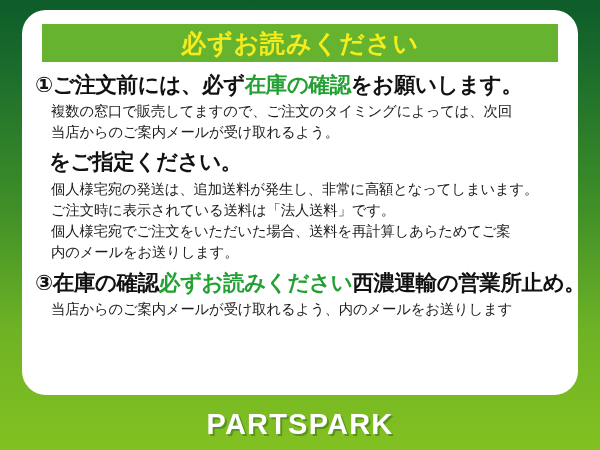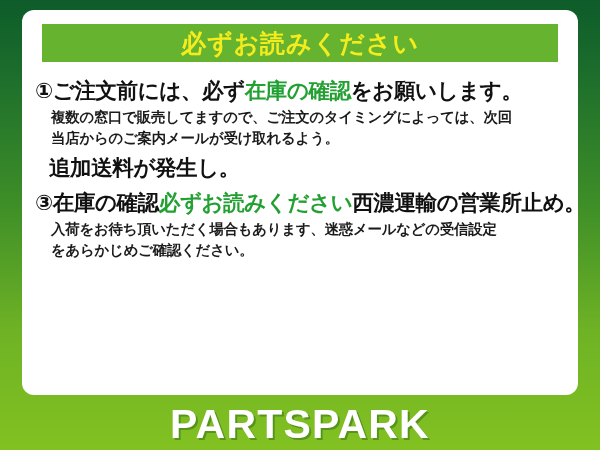--- a/index.html
+++ b/index.html
@@ -27,21 +27,21 @@
     overflow: hidden;
   }
 
   .card {
     position: absolute;
     left: 22px;
     top: 10px;
     width: 556px;
     height: 385px;
     background: #ffffff;
-    border-radius: 12px;
+    border-radius: 24px;
     box-sizing: border-box;
     padding: 0;
     overflow: hidden;
   }
 
   .card-title-bar {
     margin: 14px 20px 0 20px;
     height: 38px;
     background: #65b32e;
     display: flex;
@@ -52,21 +52,21 @@
   .card-title-text {
     color: #f5ec1e;
     font-size: 25px;
     font-weight: bold;
     letter-spacing: 1px;
     line-height: 1;
     white-space: nowrap;
   }
 
   .sections {
-    padding: 16px 16px 0 13px;
+    padding: 10px 16px 0 13px;
   }
 
   .section {
     margin-bottom: 7px;
   }
 
   .section-heading {
     font-size: 21.5px;
     font-weight: bold;
     color: #111111;
@@ -79,21 +79,20 @@
     color: #22a032;
   }
 
   .section-body {
     margin: 2px 0 0 16px;
     font-size: 14.4px;
     color: #1b1b1b;
     line-height: 1.45;
     letter-spacing: -0.2px;
     white-space: nowrap;
-    font-weight: bold;
   }
 
   .section-body div {
     white-space: nowrap;
   }
 
   .section-2 .section-heading {
     line-height: 1.3;
   }
   .section-2 .heading-line-2 {
@@ -106,21 +105,21 @@
     top: 398px;
     width: 600px;
     height: 52px;
     display: flex;
     align-items: center;
     justify-content: center;
   }
 
   .footer-brand-text {
     color: #ffffff;
-    font-size: 41px;
+    font-size: 29px;
     font-weight: bold;
     letter-spacing: 1.2px;
     text-shadow: 2px 2px 0 rgba(40, 95, 20, 0.45);
     line-height: 1;
   }
 </style>
 </head>
 <body>
 
 <div class="notice-banner">
@@ -135,28 +134,33 @@
 
       <div class="section section-1">
         <div class="section-heading"><span>①</span><span>ご注文前には、必ず</span><span class="hl">在庫の確認</span><span>をお願いします。</span></div>
         <div class="section-body">
           <div>複数の窓口で販売してますので、ご注文のタイミングによっては、次回</div>
           <div>当店からのご案内メールが受け取れるよう。</div>
         </div>
       </div>
 
       <div class="section section-2">
-        <div class="section-heading heading-line-2">追加送料が発生し。</div>
+        <div class="section-heading heading-line-2">をご指定ください。</div>
+        <div class="section-body">
+          <div>個人様宅宛の発送は、追加送料が発生し、非常に高額となってしまいます。</div>
+          <div>ご注文時に表示されている送料は「法人送料」です。</div>
+          <div>個人様宅宛でご注文をいただいた場合、送料を再計算しあらためてご案</div>
+          <div>内のメールをお送りします。</div>
+        </div>
       </div>
 
       <div class="section section-3">
         <div class="section-heading"><span>③</span><span>在庫の確認</span><span class="hl">必ずお読みください</span><span>西濃運輸の営業所止め。</span></div>
         <div class="section-body">
-          <div>入荷をお待ち頂いただく場合もあります、迷惑メールなどの受信設定</div>
-          <div>をあらかじめご確認ください。</div>
+          <div>当店からのご案内メールが受け取れるよう、内のメールをお送りします</div>
         </div>
       </div>
 
     </div>
   </div>
 
   <div class="footer-brand">
     <div class="footer-brand-text">PARTSPARK</div>
   </div>
 

